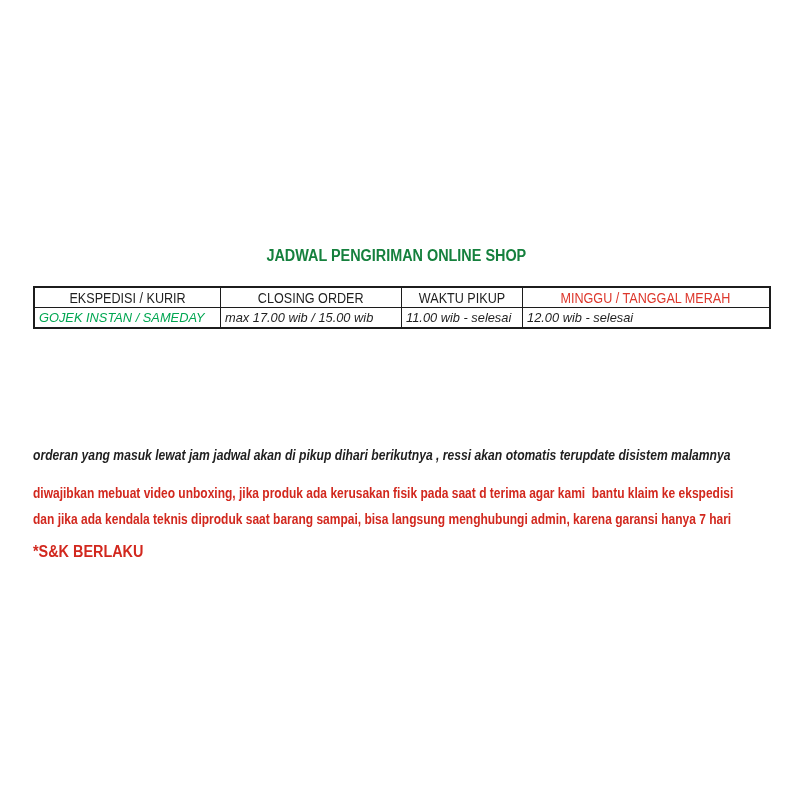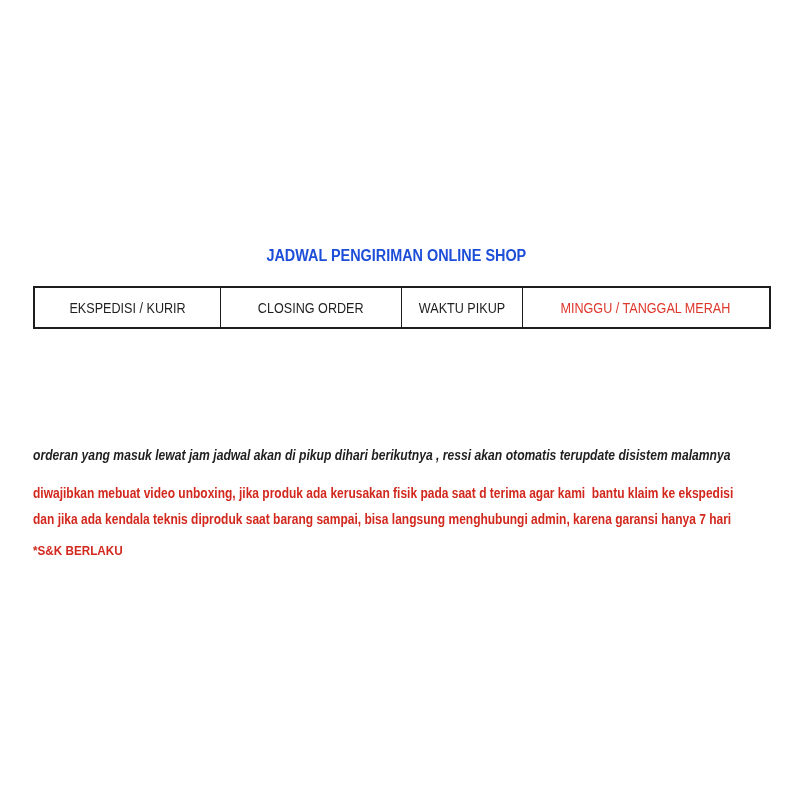--- a/index.html
+++ b/index.html
@@ -30,21 +30,21 @@
   }
 
   .title {
     position: absolute;
     top: 247px;
     left: 0;
     width: 793px;
     text-align: center;
     font-size: 16px;
     font-weight: bold;
-    color: #1d4ed8;
+    color: #15803d;
     letter-spacing: 0px;
     text-decoration: underline;
   }
 
   table.sched {
     position: absolute;
     left: 33px;
     top: 286px;
     width: 736px;
     border-collapse: collapse;
@@ -52,21 +52,21 @@
     border: 2px solid #1c1c1c;
   }
   table.sched col.c0 { width: 186px; }
   table.sched col.c1 { width: 181px; }
   table.sched col.c2 { width: 121px; }
   table.sched col.c3 { width: 248px; }
 
   table.sched th, table.sched td {
     border: 1px solid #1c1c1c;
     height: 19px;
-    padding: 10px 4px;
+    padding: 0 4px;
     overflow: hidden;
     white-space: pre;
     vertical-align: middle;
   }
   table.sched th {
     font-weight: normal;
     font-size: 14px;
     text-align: center;
     color: #1f1f1f;
   }
@@ -101,21 +101,21 @@
     font-weight: bold;
     line-height: 25.5px;
     white-space: nowrap;
   }
   .note2 .cond { transform: scaleX(0.8); }
 
   .sk {
     position: absolute;
     left: 33px;
     top: 543px;
-    font-size: 13px;
+    font-size: 16px;
     font-weight: bold;
     white-space: nowrap;
   }
   .sk .cond { transform: scaleX(0.9); }
 </style>
 </head>
 <body>
 
 <div class="page">
 
@@ -130,20 +130,26 @@
     </colgroup>
     <thead>
       <tr>
         <th><span class="cond-c">EKSPEDISI / KURIR</span></th>
         <th><span class="cond-c">CLOSING ORDER</span></th>
         <th><span class="cond-c">WAKTU PIKUP</span></th>
         <th><span class="cond-c" style="color: rgb(221, 55, 44);">MINGGU / TANGGAL MERAH</span></th>
       </tr>
     </thead>
     <tbody>
+      <tr>
+        <td><span class="cond" style="color: rgb(0, 166, 81);">GOJEK INSTAN / SAMEDAY</span></td>
+        <td><span class="cond">max 17.00 wib / 15.00 wib</span></td>
+        <td class="hide-bottom"><span class="cond">11.00 wib - selesai</span></td>
+        <td><span class="cond">12.00 wib - selesai</span></td>
+      </tr>
     </tbody>
   </table>
 
   <div class="note1"><span class="cond">orderan yang masuk lewat jam jadwal akan di pikup dihari berikutnya , ressi akan otomatis terupdate disistem malamnya</span></div>
 
   <div class="note2">
     <div><span class="cond" style="color: rgb(210, 40, 30);">diwajibkan mebuat video unboxing, jika produk ada kerusakan fisik pada saat d terima agar kami  bantu klaim ke ekspedisi</span></div>
     <div><span class="cond" style="color: rgb(210, 40, 30);">dan jika ada kendala teknis diproduk saat barang sampai, bisa langsung menghubungi admin, karena garansi hanya 7 hari</span></div>
   </div>
 

